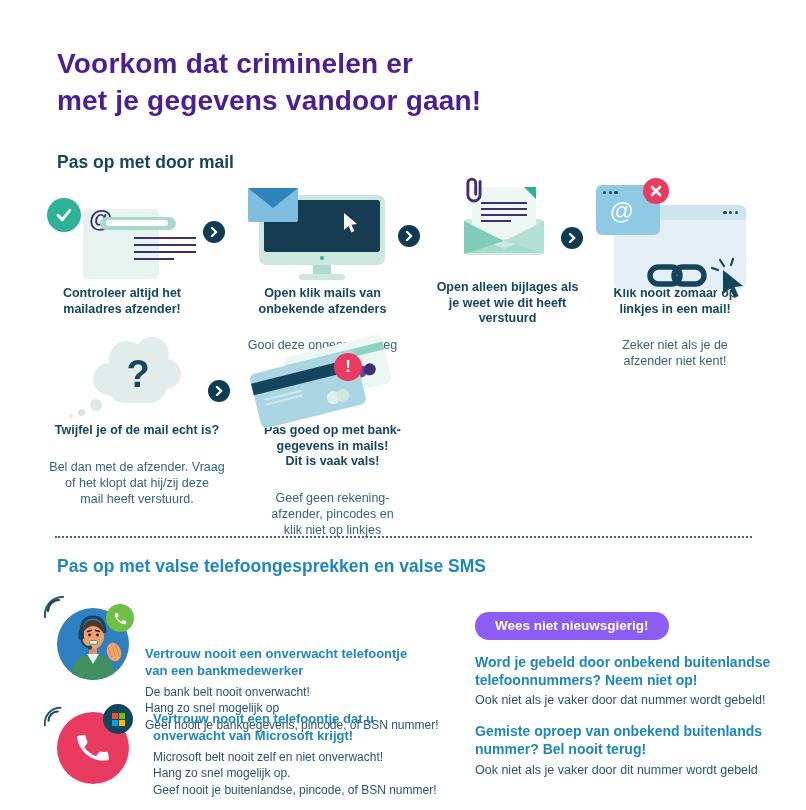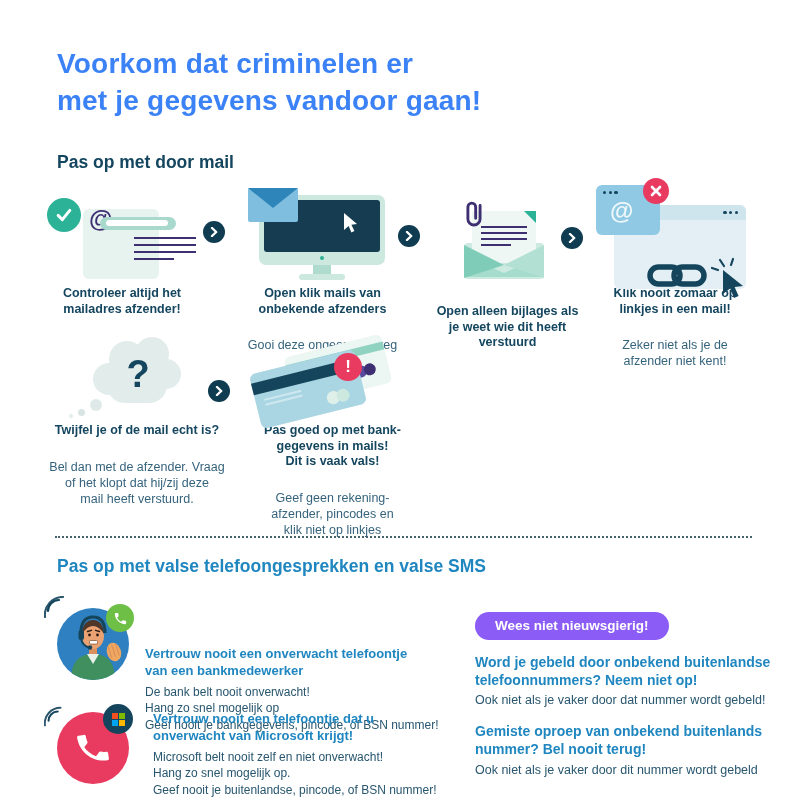--- a/index.html
+++ b/index.html
@@ -5,21 +5,21 @@
   * { box-sizing: border-box; margin: 0; padding: 0; }
   html,body { background:#fff; }
   .page {
     position: relative; width: 806px; height: 810px; background: #ffffff;
     font-family: "Liberation Sans", sans-serif; overflow: hidden; color:#15465f;
   }
   .abs { position: absolute; }
 
   
   .main-title { left:57px; top:46px; font-size:28px; line-height:1.32; font-weight:bold;
-    color:#3b82f6; white-space:pre-line; letter-spacing:0.2px; }
+    color:#4c1d95; white-space:pre-line; letter-spacing:0.2px; }
   .sec-head { font-size:17.5px; font-weight:bold; }
   .sec-head.mail { left:57px; top:152px; color:#15465f; }
   .sec-head.phone { left:57px; top:556px; color:#1f86c0; }
 
   
   .step { position:absolute; display:flex; flex-direction:column; align-items:center; }
   .icon-zone { position:relative; width:100%; }
   .row1 .icon-zone { height:101px; }
   .row2 .icon-zone { height:78px; }
   .step-title { font-weight:bold; color:#15465f; font-size:12.5px; line-height:1.25;
@@ -165,21 +165,21 @@
         <svg width="50" height="34" style="position:absolute;left:0;top:0;">
             <polygon points="0,0 50,0 25,20" fill="#2d85ba"></polygon>
           </svg>
       </div>
     </div>
     <div class="step-title">Open klik mails van
 onbekende afzenders</div>
     <div class="step-sub">Gooi deze ongeopend weg</div>
   </div>
 
-  <div class="step row1" style="left:420px; top:203px; width:175px;">
+  <div class="step row1" style="left:420px; top:179px; width:175px;">
     <div class="icon-zone">
       <div class="letter">
         <div class="fold"></div>
         <div class="lline" style="top:15px; width:46px;"></div>
         <div class="lline" style="top:21px; width:46px;"></div>
         <div class="lline" style="top:27px; width:46px;"></div>
         <div class="lline" style="top:33px; width:30px;"></div>
       </div>
       <svg class="clip" width="22" height="34" viewBox="0 0 13 19">
         <path d="M9.5 3.2 v8 a3.6 3.6 0 0 1 -7.2 0 v-7 a2.3 2.3 0 0 1 4.6 0 v6.6" fill="none" stroke="#3e2f73" stroke-width="1.7" stroke-linecap="round"></path>

